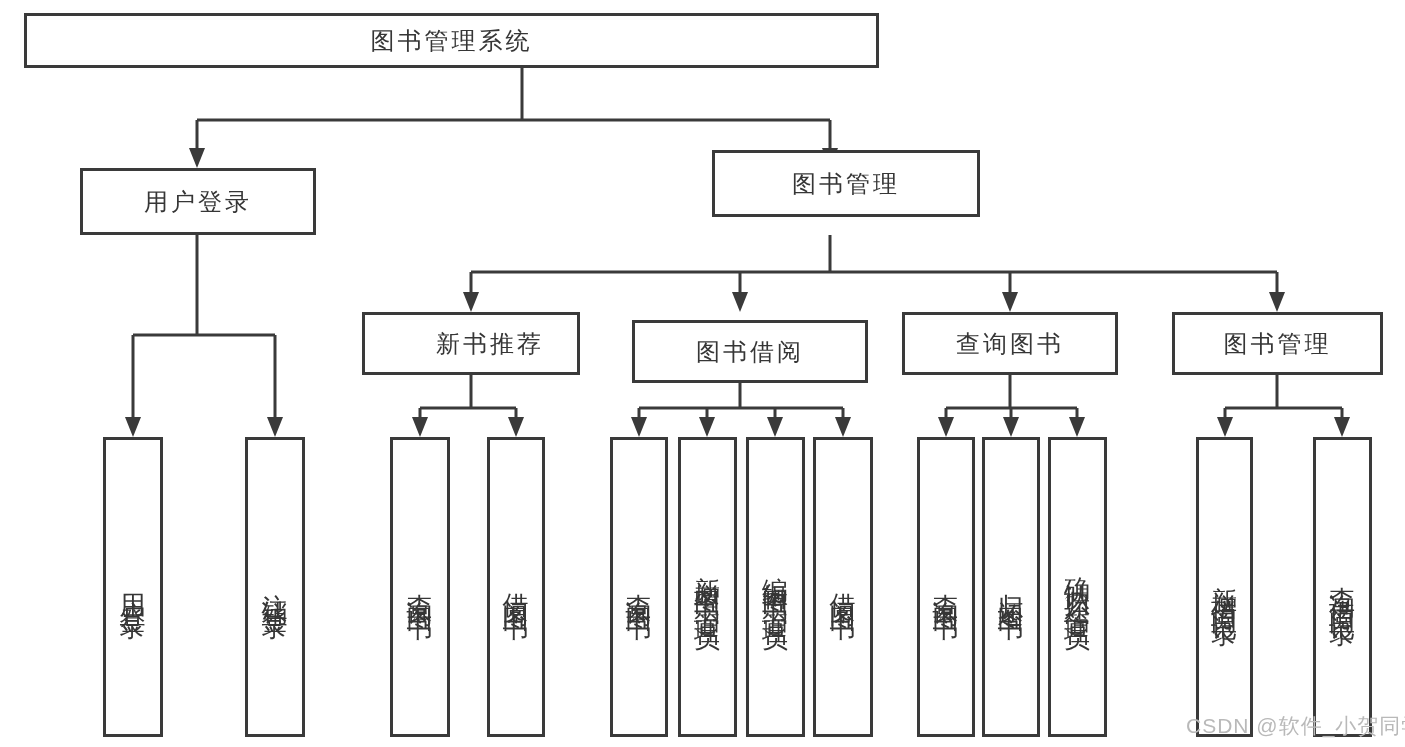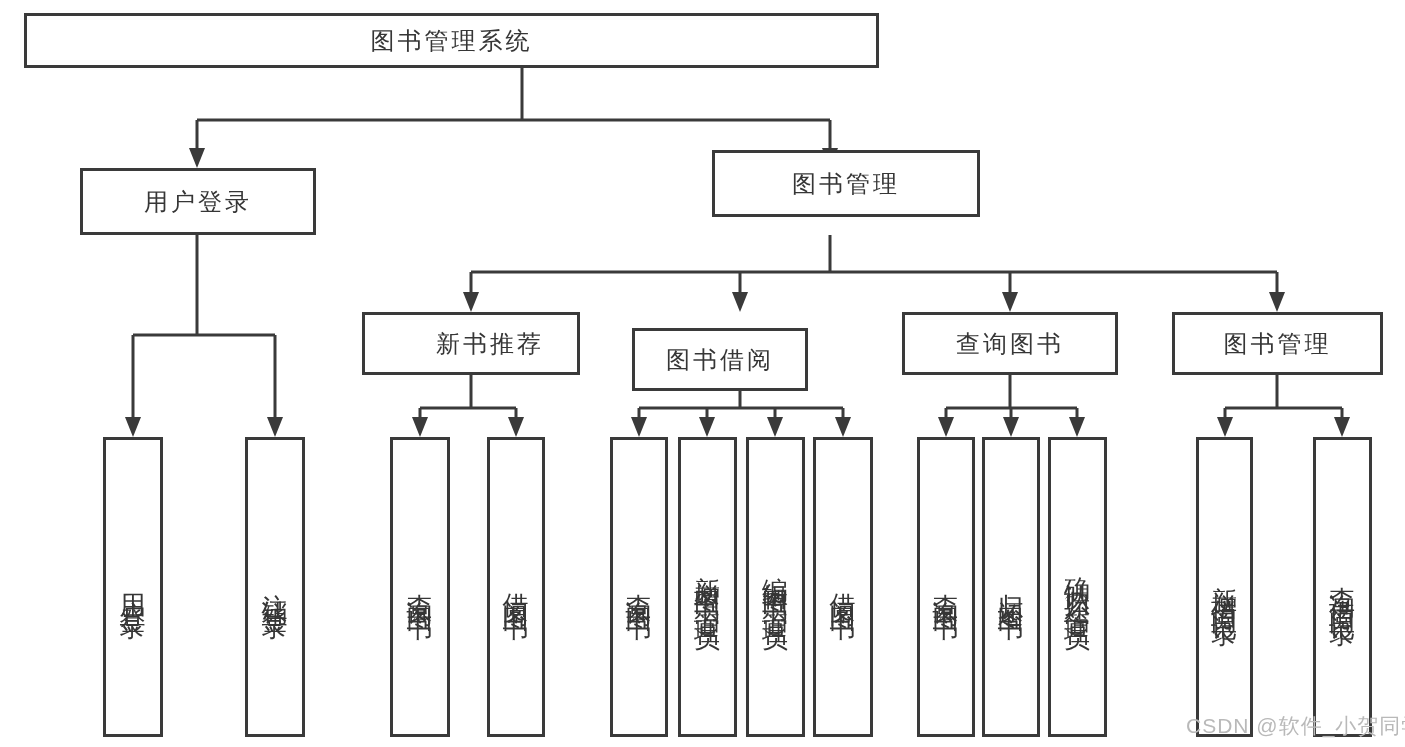--- a/index.html
+++ b/index.html
@@ -91,21 +91,21 @@
       <polygon points="1334,417 1350,417 1342,437"></polygon>
     </g>
   </svg>
 
   <div class="node h" style="left:24px;top:13px;width:855px;height:55px;">图书管理系统</div>
 
   <div class="node h" style="left:80px;top:168px;width:236px;height:67px;">用户登录</div>
   <div class="node h" style="left:712px;top:150px;width:268px;height:67px;">图书管理</div>
 
   <div class="node h" style="left:362px;top:312px;width:218px;height:63px;padding-left:38px;">新书推荐</div>
-  <div class="node h" style="left:632px;top:328px;width:176px;height:63px;">图书借阅</div>
+  <div class="node h" style="left:632px;top:320px;width:236px;height:63px;">图书借阅</div>
   <div class="node h" style="left:902px;top:312px;width:216px;height:63px;">查询图书</div>
   <div class="node h" style="left:1172px;top:312px;width:211px;height:63px;">图书管理</div>
 
   <div class="node v" style="left:103px;top:437px;width:60px;height:300px;">用户登录</div>
   <div class="node v" style="left:245px;top:437px;width:60px;height:300px;">注销登录</div>
 
   <div class="node v" style="left:390px;top:437px;width:60px;height:300px;">查询图书</div>
   <div class="node v" style="left:487px;top:437px;width:58px;height:300px;">借阅图书</div>
 
   <div class="node v" style="left:610px;top:437px;width:58px;height:300px;">查询图书</div>

